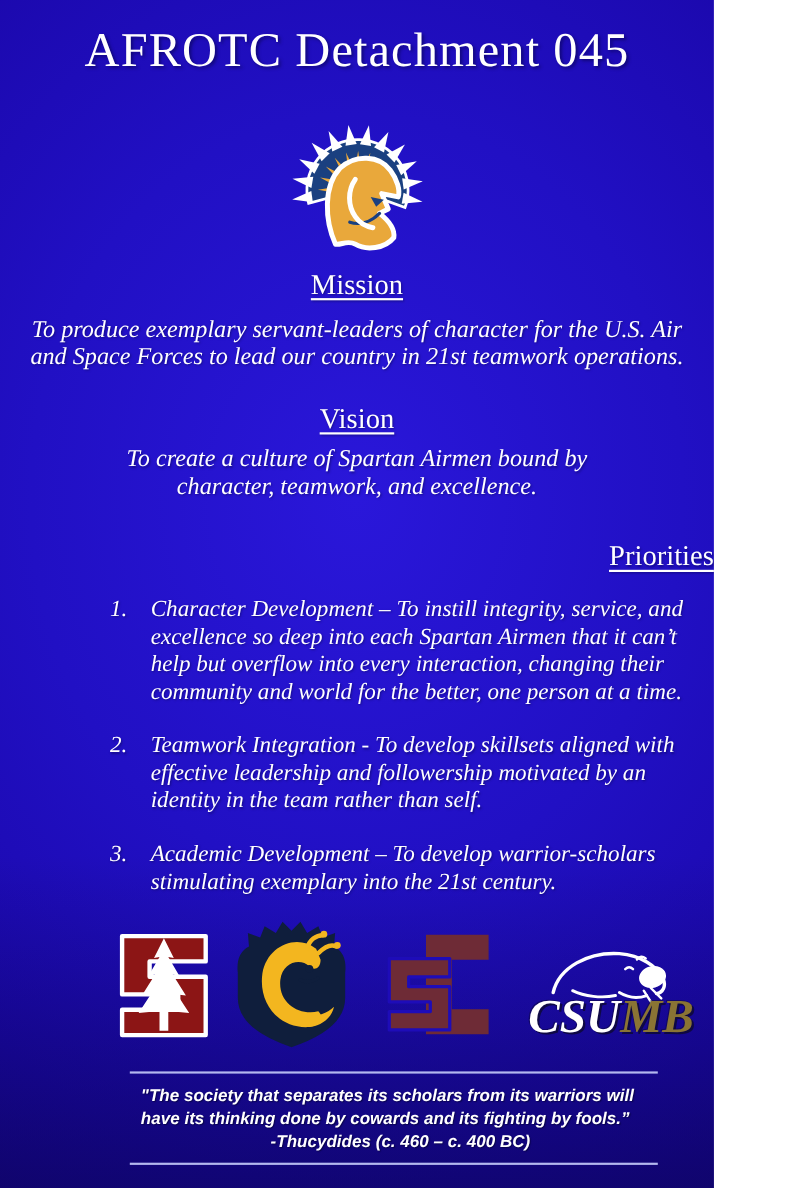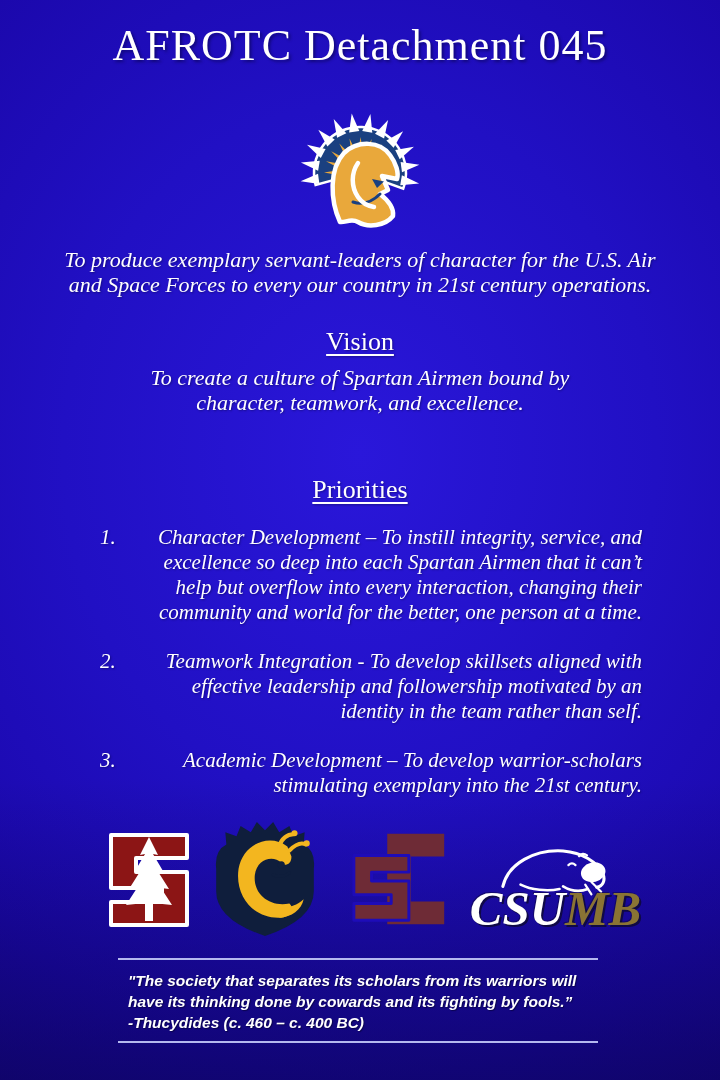--- a/index.html
+++ b/index.html
@@ -4,21 +4,21 @@
 <style>
   * { margin: 0; padding: 0; box-sizing: border-box; }
   html, body { width: 720px; height: 1080px; }
   body {
     font-family: "Liberation Serif", serif;
     color: #ffffff;
     overflow: hidden;
   }
   .poster {
     position: relative;
-    width: 720px;
+    width: 649px;
     height: 1080px;
     overflow: hidden;
     background:
       linear-gradient(to bottom, rgba(8,2,70,0) 72%, rgba(8,2,70,0.55) 100%),
       radial-gradient(ellipse 780px 920px at 50% 42%, #2a17da 0%, #2110c4 38%, #1b08ac 68%, #16067c 105%);
   }
   .page-title {
     margin-top: 18px;
     text-align: center;
     font-size: 44px;
@@ -36,21 +36,21 @@
     margin-top: 8px;
     text-align: center;
     font-size: 26px;
     font-weight: 400;
     text-decoration: underline;
     text-underline-offset: 4px;
     text-decoration-thickness: 1.5px;
     text-shadow: 1px 1px 2px rgba(0,0,40,0.4);
   }
   .heading-vision   { margin-top: 30px; }
-  .heading-priorities { margin-top: 60px; }
+  .heading-priorities { margin-top: 37px; text-align: right; }
   .body-text {
     margin: 12px auto 0;
     width: 600px;
     text-align: center;
     font-style: italic;
     font-size: 22px;
     line-height: 25px;
     text-shadow: 1px 1px 2px rgba(0,0,40,0.4);
   }
   .vision-text { width: 500px; margin-top: 8px; }
@@ -66,38 +66,38 @@
     font-style: italic;
     font-size: 21px;
     line-height: 25px;
     margin-bottom: 24px;
     text-shadow: 1px 1px 2px rgba(0,0,40,0.4);
   }
   .priorities-list li .num {
     position: absolute;
     left: 0; top: 0;
   }
-  .priorities-list li .txt { display: inline-block; max-width: 505px; text-align: right; }
+  .priorities-list li .txt { display: inline-block; max-width: 505px; }
   .logo-row {
     margin-top: 24px;
     padding-left: 98px;
     display: flex;
     align-items: center;
     height: 120px;
   }
   .logo { flex: 0 0 auto; }
   .logo-stanford { width: 102px; margin-right: 8px; }
   .logo-slug    { width: 114px; margin-right: 24px; }
   .logo-sc      { width: 110px; margin-right: 12px; }
   .logo-csumb   { width: 175px; display: flex; flex-direction: column; align-items: center; }
   .csumb-text {
     font-family: "Liberation Serif", serif;
     font-weight: 700;
     font-style: italic;
-    font-size: 49px;
+    font-size: 43px;
     line-height: 40px;
     letter-spacing: 0px;
     white-space: nowrap;
     text-shadow: 2px 2px 0 rgba(10,10,15,0.6), -1px -1px 0 rgba(10,10,15,0.35);
     margin-top: -8px;
   }
   .csumb-text .csu { color: #ffffff; }
   .csumb-text .mb  { color: #8a7434; }
   .quote-block {
     margin: 16px 0 0 118px;
@@ -110,21 +110,21 @@
     font-weight: 600;
   }
   .quote-text {
     font-size: 15.5px;
     line-height: 21px;
     text-shadow: 1px 1px 1px rgba(0,0,30,0.5);
   }
   .quote-attribution {
     font-size: 15.5px;
     line-height: 21px;
-    text-align: left;
+    text-align: right;
     padding-right: 108px;
     text-shadow: 1px 1px 1px rgba(0,0,30,0.5);
   }
 </style>
 </head>
 <body>
 
 <div class="poster">
 
   <h1 class="page-title">AFROTC Detachment 045</h1>
@@ -163,21 +163,22 @@
         <polygon points="102.0,78.6 87.9,76.1 87.8,80.7"></polygon>
       </g>
 
       <path d="M 46 127 C 36 105 35 74 50 58 C 64 45 86 46 96 60 C 102 68 105 78 103 84 L 88 81 L 94 95 L 86 99 C 95 106 100 114 99 121 C 91 131 74 133 64 127 C 57 123 51 128 46 127 Z" fill="#e9a83b" stroke="#ffffff" stroke-width="4.5" stroke-linejoin="round"></path>
       <polygon points="78,84 90,86.5 83,93" fill="#1a4080"></polygon>
       <path d="M 86 99 C 78 107 68 110 59 107" fill="none" stroke="#1a4080" stroke-width="3" stroke-linecap="round"></path>
       <path d="M 64 68 C 57 78 57 92 64 102 C 68 108 74 111 80 112" fill="none" stroke="#ffffff" stroke-width="4.5" stroke-linecap="round"></path>
     </svg>
   </div>
 
-  <p class="body-text">To produce exemplary servant-leaders of character for the U.S. Air and Space Forces to every our country in 21st century operations.</p>
+  <h2 class="section-heading">Mission</h2>
+  <p class="body-text">To produce exemplary servant-leaders of character for the U.S. Air and Space Forces to lead our country in 21st teamwork operations.</p>
 
   <h2 class="section-heading heading-vision">Vision</h2>
   <p class="body-text vision-text">To create a culture of Spartan Airmen bound by character, teamwork, and excellence.</p>
 
   <h2 class="section-heading heading-priorities">Priorities</h2>
 
   <ol class="priorities-list">
     <li>
       <span class="num">1.</span>
       <span class="txt">Character Development – To instill integrity, service, and excellence so deep into each Spartan Airmen that it can’t help but overflow into every interaction, changing their community and world for the better, one person at a time.</span>

